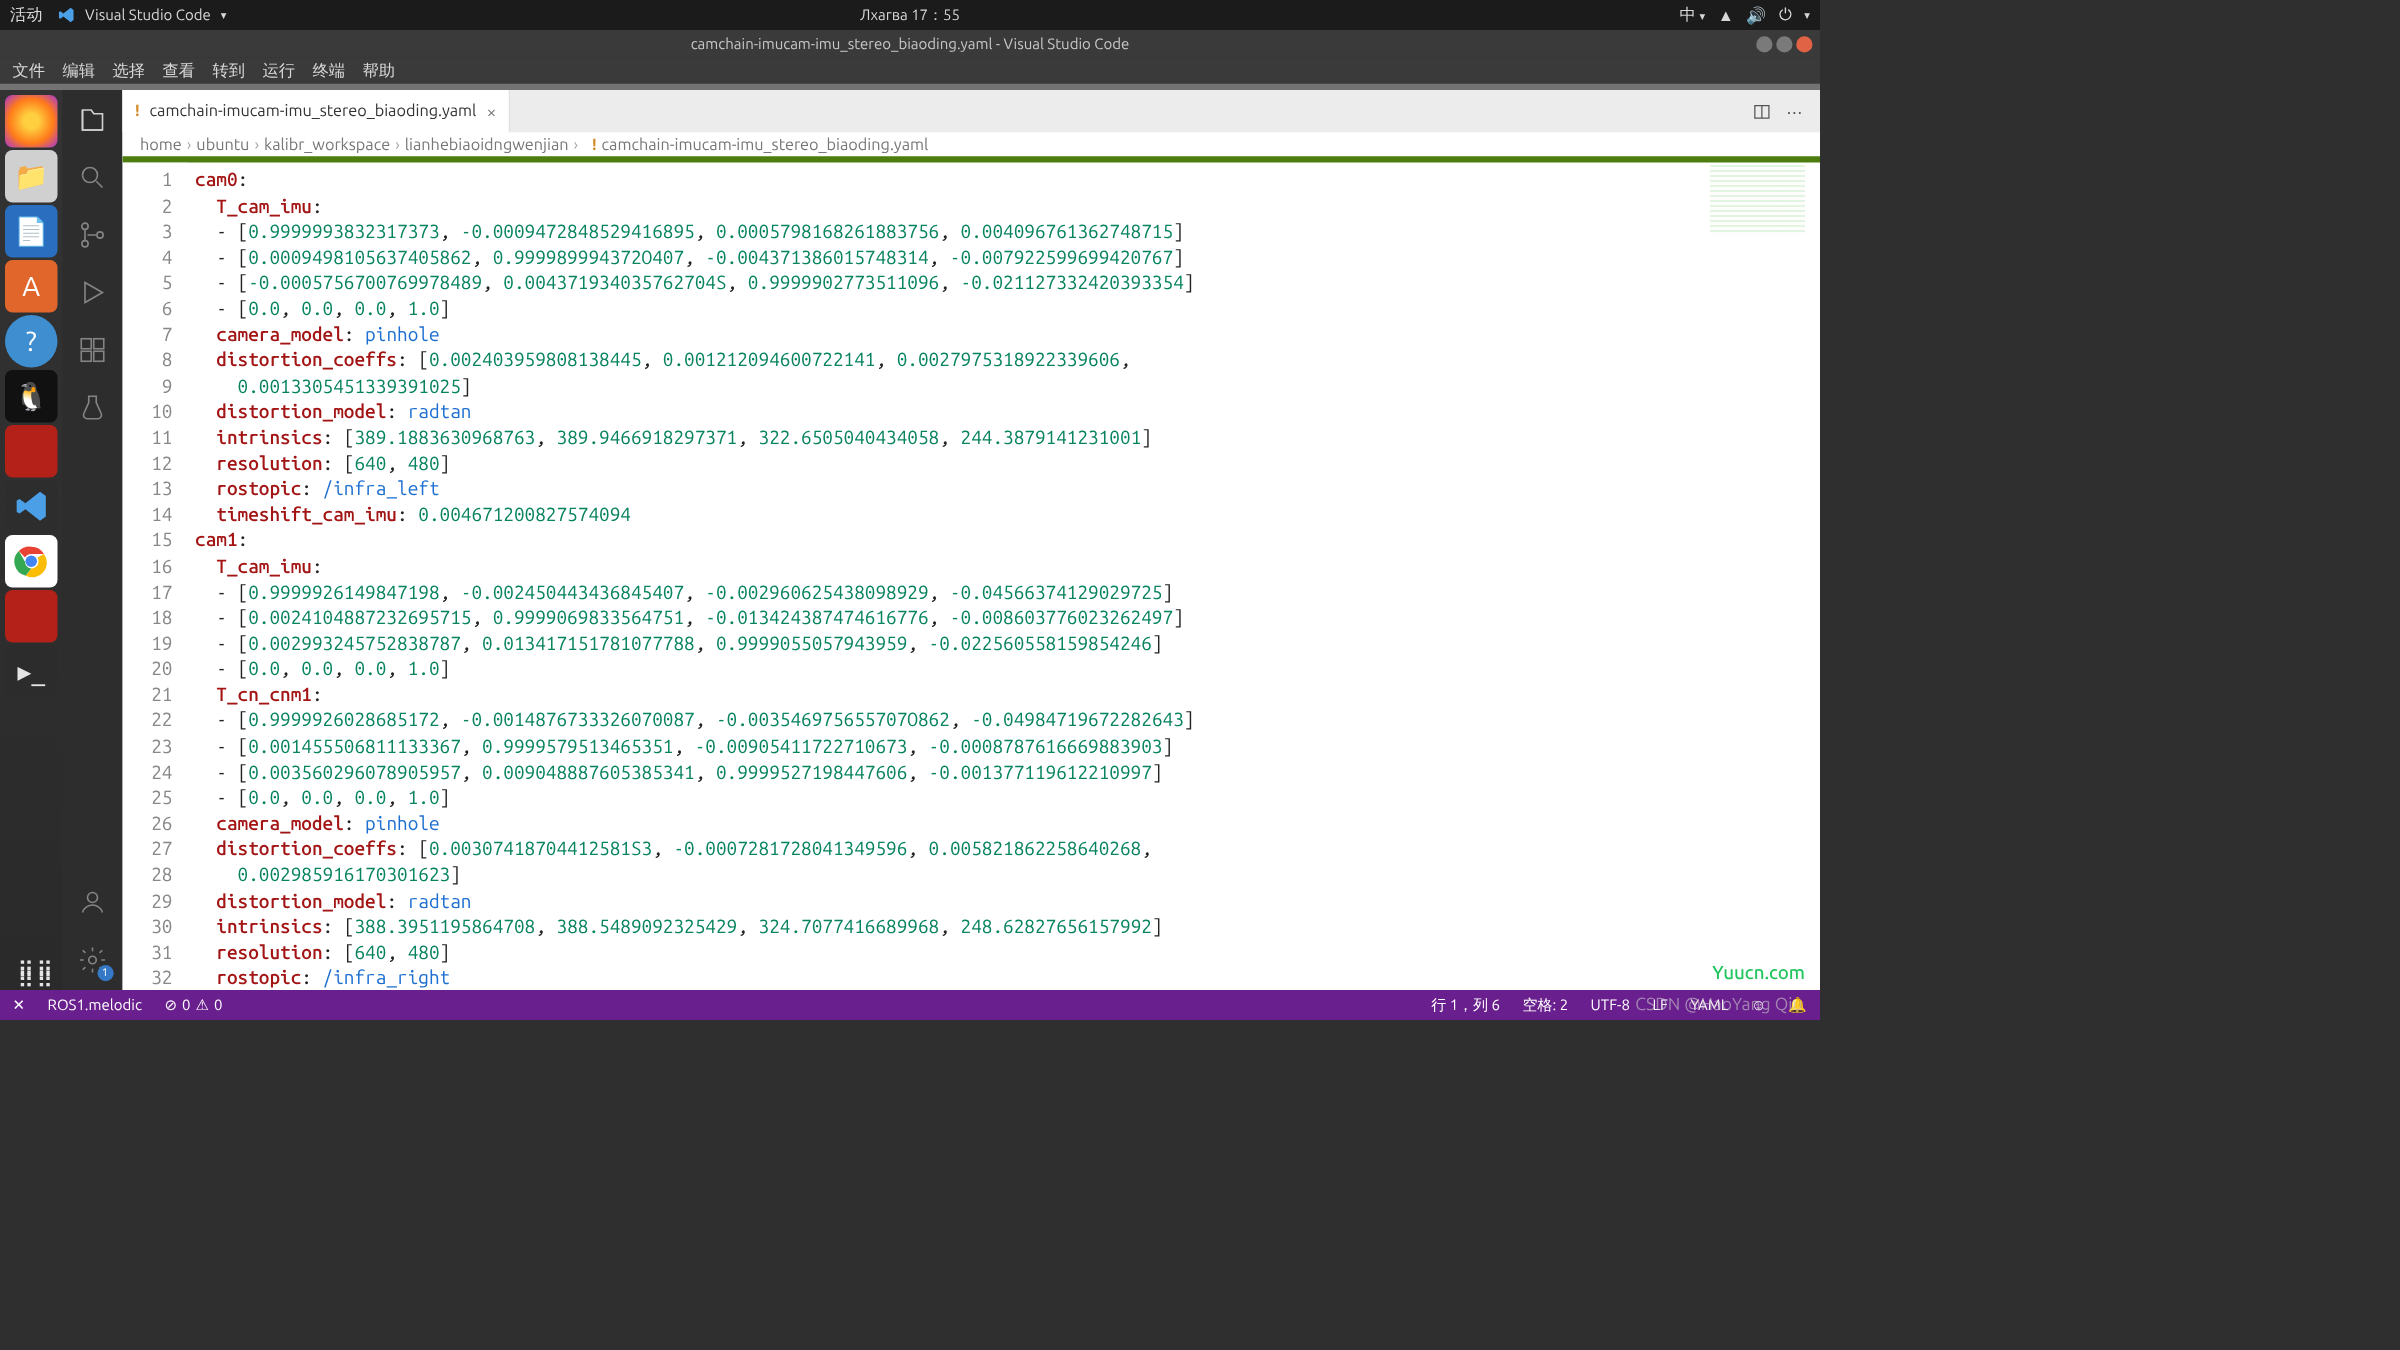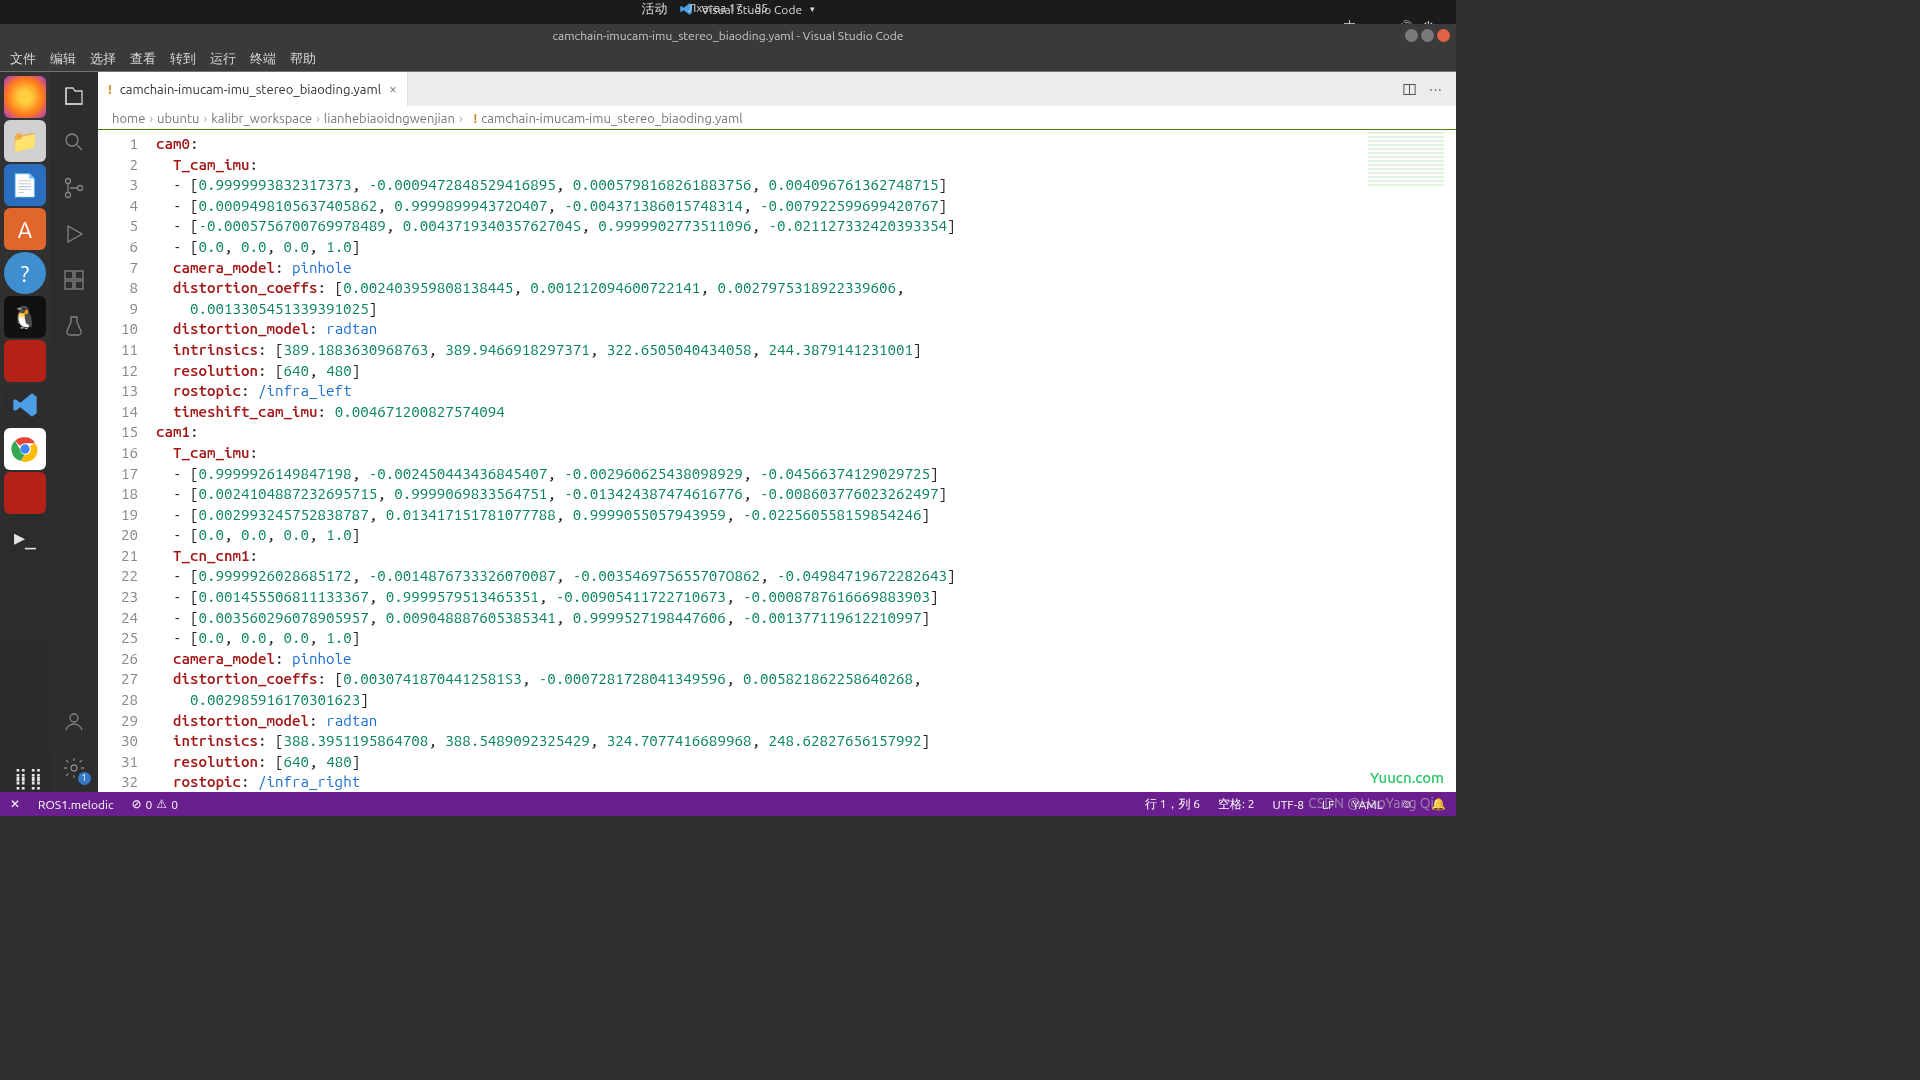--- a/index.html
+++ b/index.html
@@ -1,30 +1,30 @@
 <!DOCTYPE html>
 <html><head>
 <meta charset="utf-8">
 <style>
 * { margin: 0; padding: 0; box-sizing: border-box; }
 body { font-family: "Ubuntu", "Noto Sans", sans-serif; width: 1456px; height: 816px; overflow: hidden; background: #2f2f2f; color: #d8d8d8; font-size: 13px; position: relative; }
-.gnome-top { height: 24px; background: #1b1b1b; display: flex; align-items: center; padding: 0 8px; position: relative; flex-direction: column; }
+.gnome-top { height: 24px; background: #1b1b1b; display: flex; align-items: center; padding: 0 8px; position: relative; }
 .gnome-left { display: flex; align-items: center; gap: 12px; }
 .gnome-center { position: absolute; left: 50%; transform: translateX(-50%); font-size: 12px; }
 .gnome-right { margin-left: auto; display: flex; align-items: center; gap: 10px; }
 .gnome-top .vscode-badge { display: flex; align-items: center; gap: 8px; font-size: 12px; }
 .vscode-logo { width: 14px; height: 14px; }
 .tri { font-size: 9px; }
 .titlebar { height: 22px; background: #3a3a3a; display: flex; align-items: center; justify-content: center; position: relative; font-size: 12px; color: #c8c8c8; }
 .titlebar .window-ctrl { position: absolute; right: 6px; display: flex; gap: 3px; }
 .wc { width: 13px; height: 13px; border-radius: 50%; }
 .wc.min { background: #7a7a7a; }
 .wc.max { background: #7a7a7a; }
 .wc.close { background: #e06346; }
-.menubar { height: 26px; background: #3a3a3a; display: flex; align-items: center; gap: 14px; padding: 0 10px; font-size: 13px; color: #d8d8d8; border-bottom: 1px solid #737373; }
+.menubar { height: 26px; background: #3a3a3a; display: flex; align-items: center; gap: 14px; padding: 0 10px; font-size: 13px; color: #d8d8d8; border-bottom: 5px solid #737373; }
 .shell { display: flex; height: calc(816px - 24px - 22px - 26px - 24px); }
 .dock { width: 50px; background: linear-gradient(#333, #2a2a2a); display: flex; flex-direction: column; align-items: center; padding-top: 4px; gap: 2px; }
 .dock-item { width: 42px; height: 42px; border-radius: 6px; display: flex; align-items: center; justify-content: center; font-size: 22px; }
 .dock-firefox { background: radial-gradient(#ffcf3f 20%, #ff7b1a 60%, #a434d8); }
 .dock-files { background: #d0d0d0; color: #6a3f24; }
 .dock-libre { background: #2a6fbf; color: #fff; }
 .dock-soft { background: #e0662b; color: #fff; }
 .dock-help { background: #3e8ed0; color: #fff; border-radius: 50%; }
 .dock-qq { background: #111; }
 .dock-red1 { background: #b32118; }
@@ -38,21 +38,21 @@
 .ab-icon { width: 28px; height: 28px; display: flex; align-items: center; justify-content: center; }
 .ab-icon svg { width: 24px; height: 24px; stroke: #848484; fill: none; stroke-width: 1.3; }
 .ab-icon.active svg { stroke: #d0d0d0; }
 .badge-dot { position: absolute; width: 13px; height: 13px; background: #3478c6; border-radius: 50%; font-size: 9px; color: #fff; display: flex; align-items: center; justify-content: center; transform: translate(10px, 10px); }
 .editor { flex: 1; background: #fff; display: flex; flex-direction: column; }
 .tabbar { height: 34px; background: #ececec; display: flex; align-items: stretch; }
 .tab { background: #fff; padding: 0 10px; display: flex; align-items: center; gap: 8px; font-size: 13px; color: #333; border-right: 1px solid #e0e0e0; }
 .tab .mod { color: #d38b28; font-weight: bold; }
 .tab .close { color: #777; font-size: 14px; }
 .tabbar-right { margin-left: auto; display: flex; align-items: center; gap: 12px; padding: 0 14px; color: #555; }
-.breadcrumbs { height: 24px; display: flex; align-items: center; gap: 4px; padding: 0 14px; font-size: 13px; color: #777; background: #fff; border-bottom: 1px solid #4d7c0f; }
+.breadcrumbs { height: 24px; display: flex; align-items: center; gap: 4px; padding: 0 14px; font-size: 13px; color: #777; background: #fff; border-bottom: 5px solid #4d7c0f; }
 .breadcrumbs .sep { color: #aaa; }
 .code-wrap { flex: 1; display: flex; font-family: "Ubuntu Mono", monospace; font-size: 15.2px; line-height: 20.6px; overflow: hidden; position: relative; }
 .gutter { width: 52px; text-align: right; color: #888; padding: 4px 12px 0 0; background: #fff; }
 .gutter div { height: 20.6px; }
 .code { flex: 1; padding: 4px 0 6px 6px; color: #111; white-space: pre; }
 .code div { height: 20.6px; }
 .minimap { position: absolute; right: 12px; top: 2px; width: 76px; height: 56px; background: repeating-linear-gradient(#d5f0d5 0 2px, #fefdfa 2px 4px); opacity: 0.7; }
 .k-red { color: #a31515; font-weight: 500; }
 .k-green { color: #07835f; }
 .k-blue { color: #1d6fd1; }

